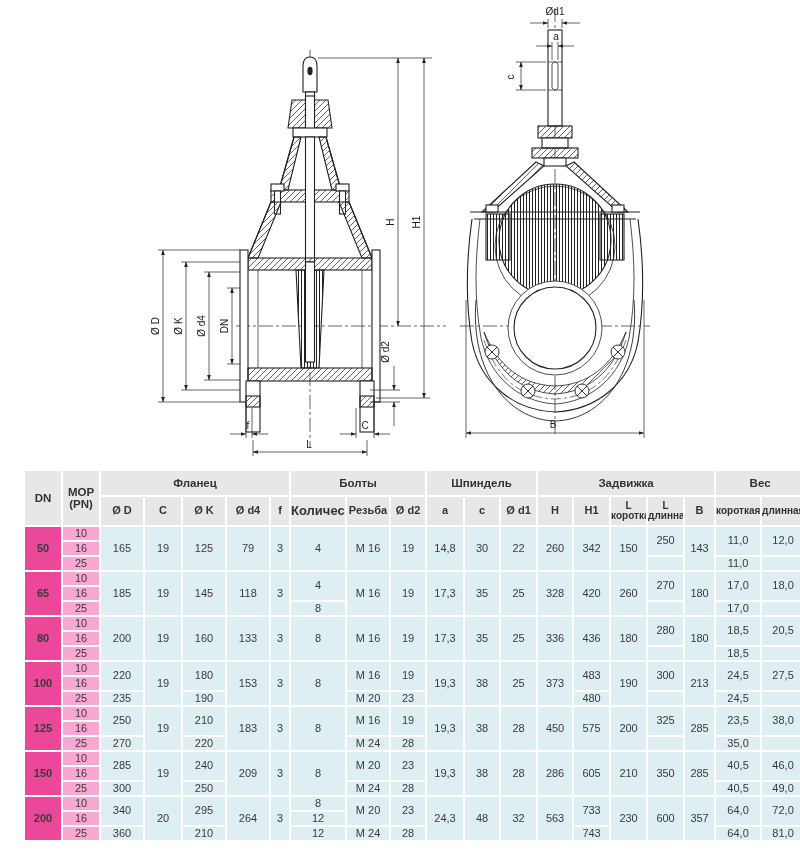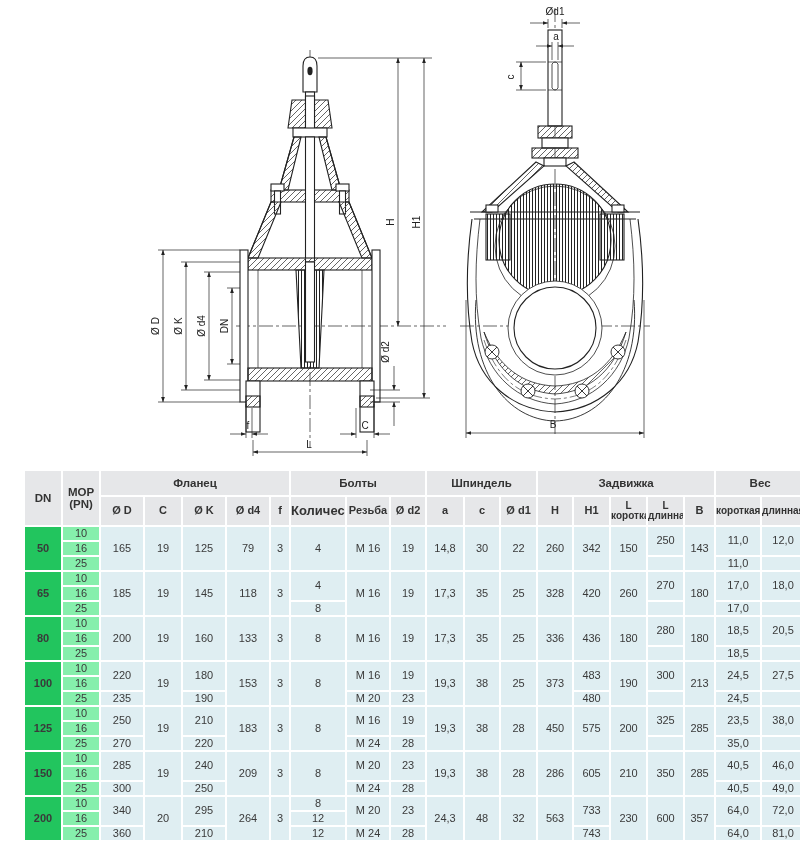--- a/index.html
+++ b/index.html
@@ -10,22 +10,22 @@
 
   .table-wrap{width:772px;margin-left:23px;margin-top:3px;}
   table.spec{border-collapse:collapse;table-layout:fixed;width:772px;}
   table.spec td,table.spec th{border:2px solid #ffffff;text-align:center;vertical-align:middle;
     font-size:11px;line-height:1.05;padding:0;overflow:hidden;}
   td.hd{background:#e6e7e9;font-weight:bold;color:#333;}
   td.hd.small{font-size:10px;}
   td.hd.qty{font-size:13px;}
   tr.grp td{height:24px;font-size:11.5px;}
   tr.sub td{height:28px;}
-  td.dn{background:#22c55e;font-weight:bold;}
-  td.pn{background:#86efac;}
+  td.dn{background:#ec4899;font-weight:bold;}
+  td.pn{background:#f9a8d4;}
   td.v{background:#dfeef2;}
   tr.r td{height:13px;}
 </style>
 </head>
 <body>
 
 <div class="drawing-wrap">
 <svg width="800" height="466" viewBox="0 0 800 466">
   <defs>
     <pattern id="hatch" width="6" height="6" patternUnits="userSpaceOnUse">

